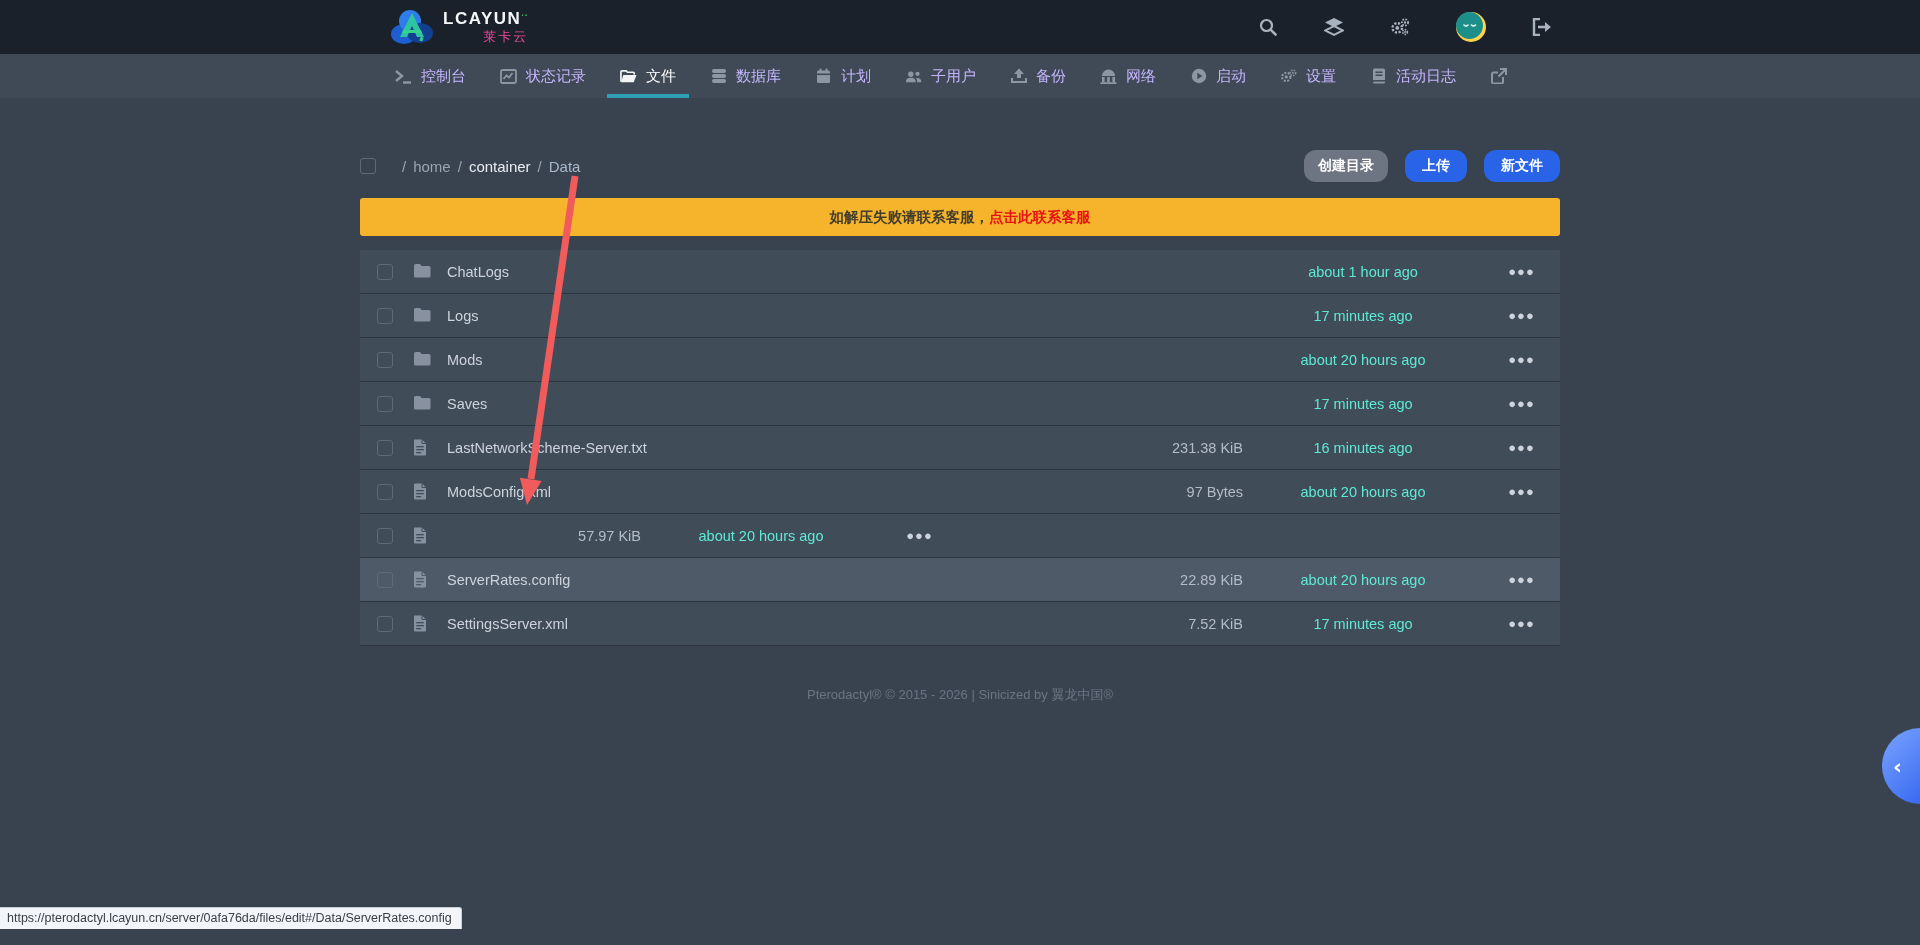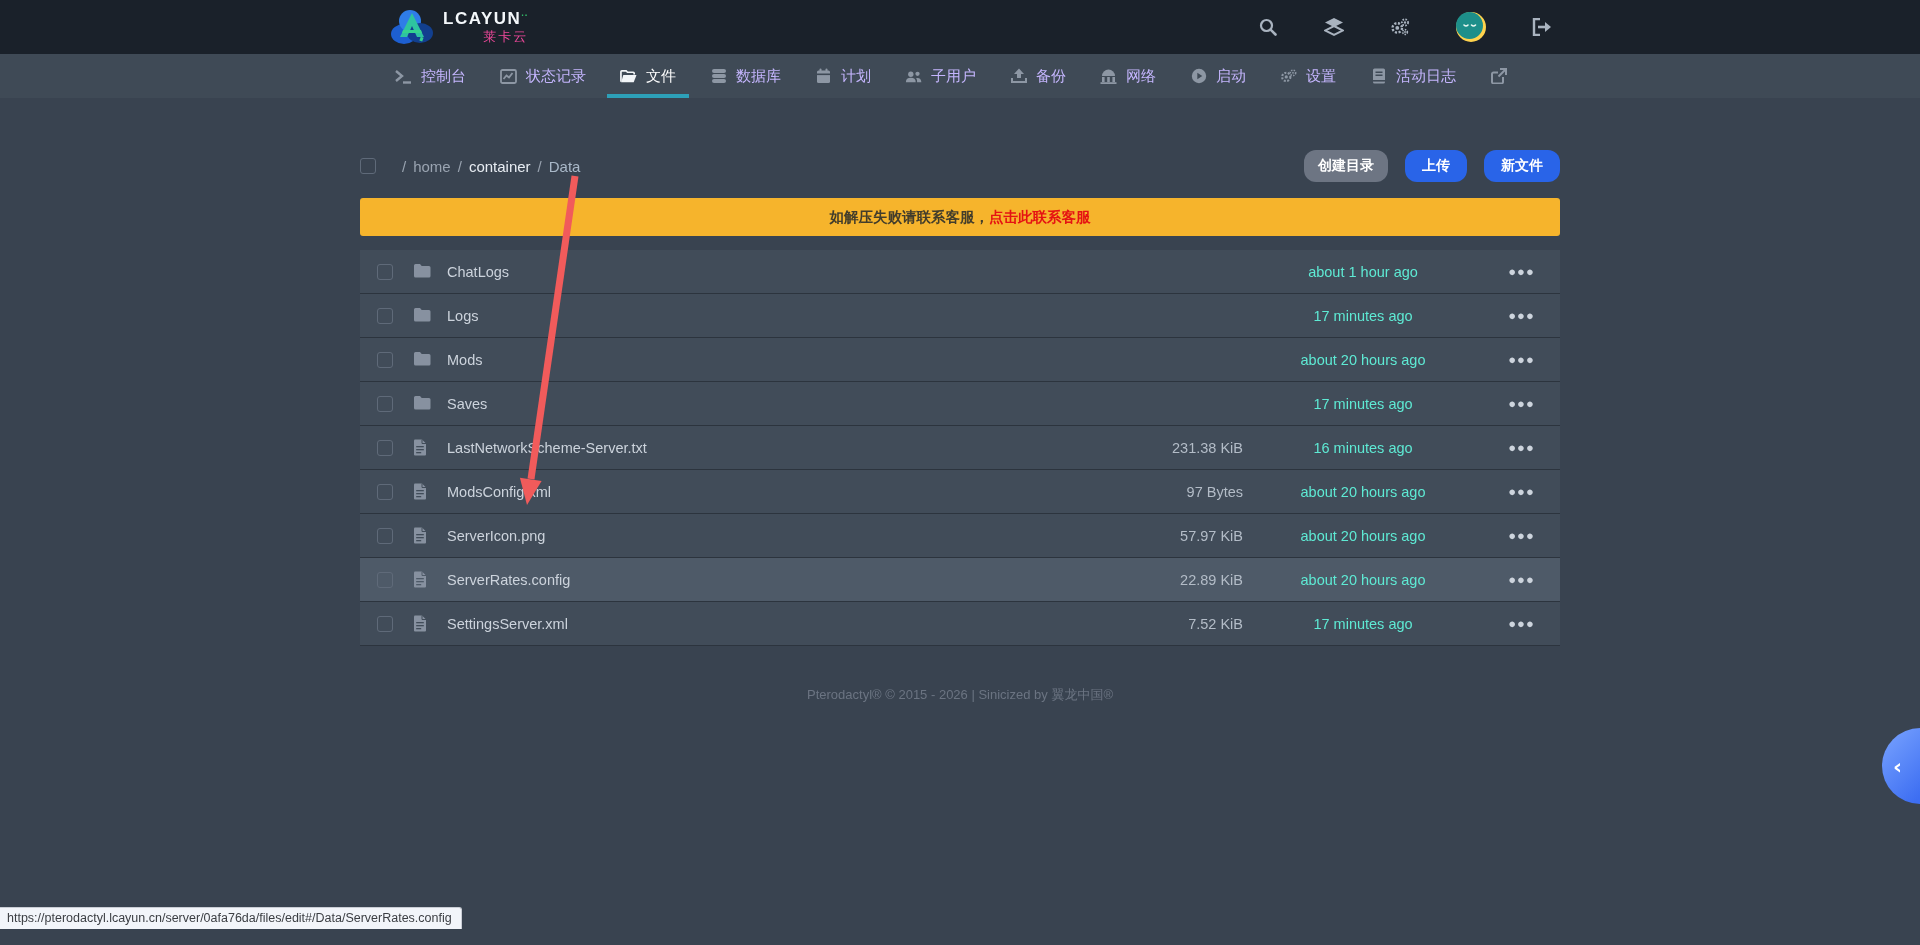--- a/index.html
+++ b/index.html
@@ -397,21 +397,20 @@
       <span class="checkbox"></span>
       <span class="ficon">
           <svg width="14" height="17" viewBox="0 0 14 17">
             <path d="M1 1.5 Q1 0.5 2 0.5 H9 L13 4.5 V15.5 Q13 16.5 12 16.5 H2 Q1 16.5 1 15.5 Z" fill="currentColor"></path>
             <path d="M9 0.5 V4.5 H13" fill="none" stroke="#414c59" stroke-width="1"></path>
             <rect x="3.2" y="7" width="7.6" height="1.3" fill="#414c59"></rect>
             <rect x="3.2" y="10" width="7.6" height="1.3" fill="#414c59"></rect>
             <rect x="3.2" y="13" width="5" height="1.3" fill="#414c59"></rect>
           </svg>
         </span>
-      <span class="fname">ServerIcon.png</span>
       <span class="fsize">57.97 KiB</span>
       <span class="fmod">about 20 hours ago</span>
       <span class="fmenu">●●●</span>
     </div>
 
     <div class="file-row hl">
       <span class="checkbox"></span>
       <span class="ficon">
           <svg width="14" height="17" viewBox="0 0 14 17">
             <path d="M1 1.5 Q1 0.5 2 0.5 H9 L13 4.5 V15.5 Q13 16.5 12 16.5 H2 Q1 16.5 1 15.5 Z" fill="currentColor"></path>

